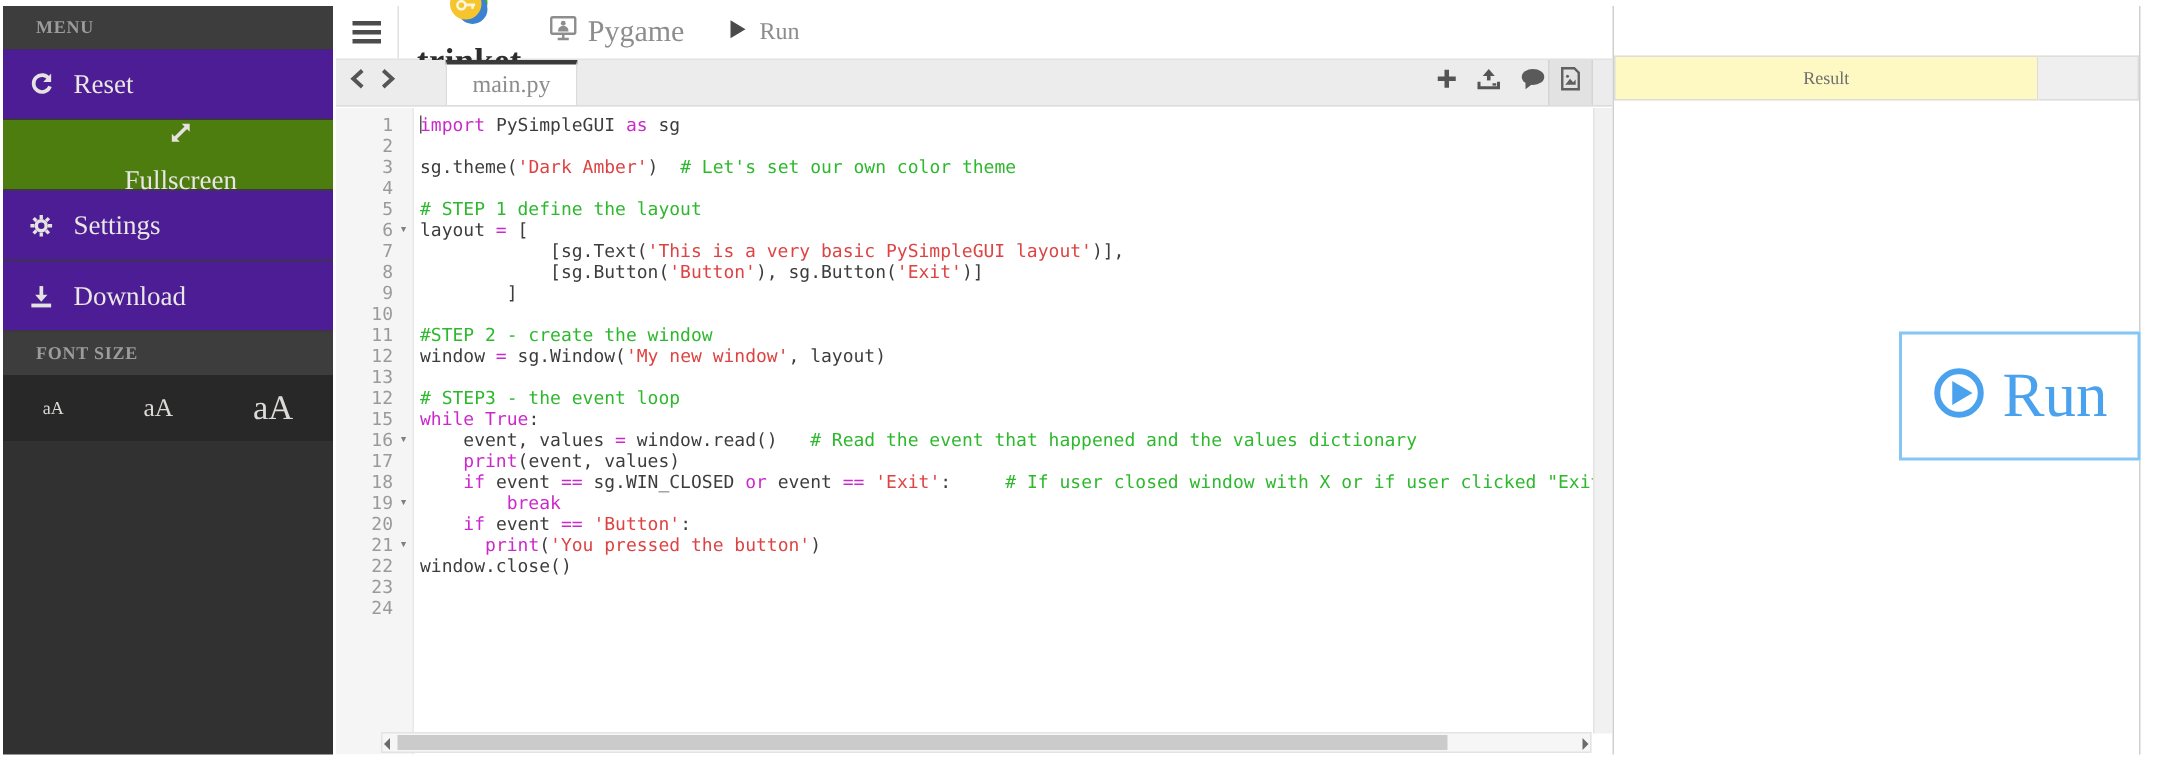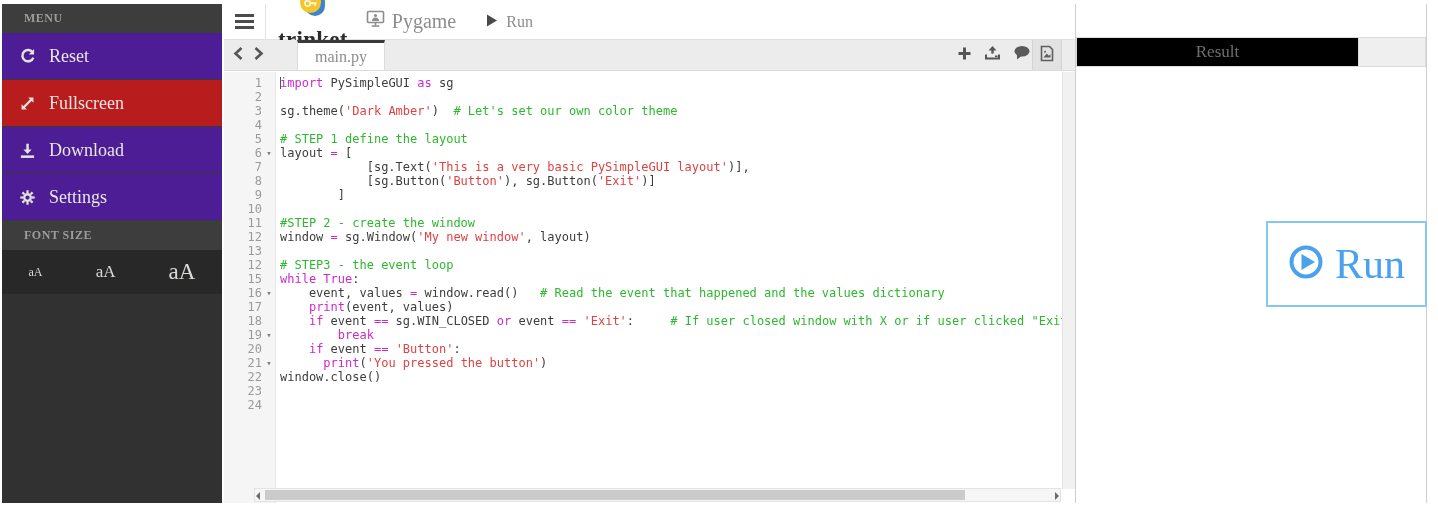--- a/index.html
+++ b/index.html
@@ -9,21 +9,21 @@
 
   
   #sidebar { position:absolute; left:0; top:0; width:220px; height:100%;
     background:#313131; }
   .side-header { height:29px; background:#3d3d3d; color:#9c9c9c;
     font-family:"Liberation Serif","DejaVu Serif",serif; font-weight:bold;
     font-size:12px; letter-spacing:.5px; line-height:29px; padding-left:22px; }
   .side-item { height:47px; display:flex; align-items:center; gap:13px;
     padding-left:17px; color:#e9e7e3; font-size:18px; cursor:pointer;
     border-bottom:1px solid #3a3a3a; background:#4c1d95; }
-  .side-item.active { background:#b91c1c; }
+  .side-item.active { background:#4d7c0f;flex-direction:column; }
   .side-item .sicon { width:17px; height:17px; display:inline-block; }
   #fontsizes { height:44px; background:#282828; display:flex;
     justify-content:space-around; align-items:center; color:#dcdad6; }
   #fontsizes .fs-s { font-size:12px; }
   #fontsizes .fs-m { font-size:17px; }
   #fontsizes .fs-l { font-size:23px; }
 
   
   #main { position:absolute; left:222px; top:0; width:851px; height:100%;
     background:#fff; }
@@ -81,23 +81,23 @@
   #hthumb { position:absolute; left:10px; top:1px; height:10px; width:87%;
     background:#cbcbcb; }
   .harrow { position:absolute; top:3px; width:0; height:0; border:4px solid transparent; }
   #harrow-l { left:1px; border-right-color:#6b6b6b; border-left-width:0; }
   #harrow-r { right:1px; border-left-color:#6b6b6b; border-right-width:0; }
 
   
   #result { position:absolute; left:1073px; top:0; width:352px; height:100%;
     background:#fff; border-left:1px solid #cfcfcf; border-right:1px solid #cfcfcf; }
   #result-header { position:absolute; left:0; top:33px; width:100%; height:30px; display:flex; }
-  #result-tab { width:283px; background:#000000; border:1px solid #ddd;
+  #result-tab { width:283px; background:#fef9c3; border:1px solid #ddd;
     display:flex; align-items:center; justify-content:center;
-    color:#6f6f6f; font-size:17px; }
+    color:#6f6f6f; font-size:12px; }
   #instr-tab { flex:1; background:#efefef; border:1px solid #ddd; border-left:none; cursor:pointer; }
   #big-run { position:absolute; left:190px; top:217px; width:161px; height:86px;
     background:#fff; border:2px solid #84c7f3; display:flex; align-items:center;
     justify-content:center; gap:11px; cursor:pointer; }
   #big-run .run-text { color:#4aa2ef; font-size:42px; }
 </style>
 </head>
 <body>
 
 <div id="app">
@@ -117,50 +117,50 @@
 
     <div class="side-item active">
       <span class="sicon">
         <svg width="17" height="17" viewBox="0 0 16 16">
             <line x1="4.5" y1="11.5" x2="11.5" y2="4.5" stroke="#e5e3df" stroke-width="2.2"></line>
             <polygon points="8.6,2.4 13.6,2.4 13.6,7.4" fill="#e5e3df"></polygon>
             <polygon points="2.4,8.6 2.4,13.6 7.4,13.6" fill="#e5e3df"></polygon>
           </svg>
       </span>
       <span>Fullscreen</span>
-    </div>
-
-    <div class="side-item">
-      <span class="sicon">
-        <svg width="17" height="17" viewBox="0 0 16 16">
-            <rect x="1.8" y="12.6" width="12.4" height="2.4" fill="#e5e3df"></rect>
-            <rect x="6.9" y="1.6" width="2.3" height="6" fill="#e5e3df"></rect>
-            <polygon points="4.2,7 11.9,7 8,11.4" fill="#e5e3df"></polygon>
-          </svg>
-      </span>
-      <span>Download</span>
     </div>
 
     <div class="side-item">
       <span class="sicon">
         <svg width="17" height="17" viewBox="0 0 16 16">
             <g stroke="#e5e3df" stroke-width="2.1">
               <line x1="8" y1="1.2" x2="8" y2="3.8"></line>
               <line x1="8" y1="12.2" x2="8" y2="14.8"></line>
               <line x1="1.2" y1="8" x2="3.8" y2="8"></line>
               <line x1="12.2" y1="8" x2="14.8" y2="8"></line>
               <line x1="3.2" y1="3.2" x2="5" y2="5"></line>
               <line x1="11" y1="11" x2="12.8" y2="12.8"></line>
               <line x1="3.2" y1="12.8" x2="5" y2="11"></line>
               <line x1="11" y1="5" x2="12.8" y2="3.2"></line>
             </g>
             <circle cx="8" cy="8" r="3.1" fill="none" stroke="#e5e3df" stroke-width="2.2"></circle>
           </svg>
       </span>
       <span>Settings</span>
+    </div>
+
+    <div class="side-item">
+      <span class="sicon">
+        <svg width="17" height="17" viewBox="0 0 16 16">
+            <rect x="1.8" y="12.6" width="12.4" height="2.4" fill="#e5e3df"></rect>
+            <rect x="6.9" y="1.6" width="2.3" height="6" fill="#e5e3df"></rect>
+            <polygon points="4.2,7 11.9,7 8,11.4" fill="#e5e3df"></polygon>
+          </svg>
+      </span>
+      <span>Download</span>
     </div>
 
     <div class="side-header">FONT SIZE</div>
     <div id="fontsizes">
       <span class="fs-s">aA</span>
       <span class="fs-m">aA</span>
       <span class="fs-l">aA</span>
     </div>
   </div>
 

